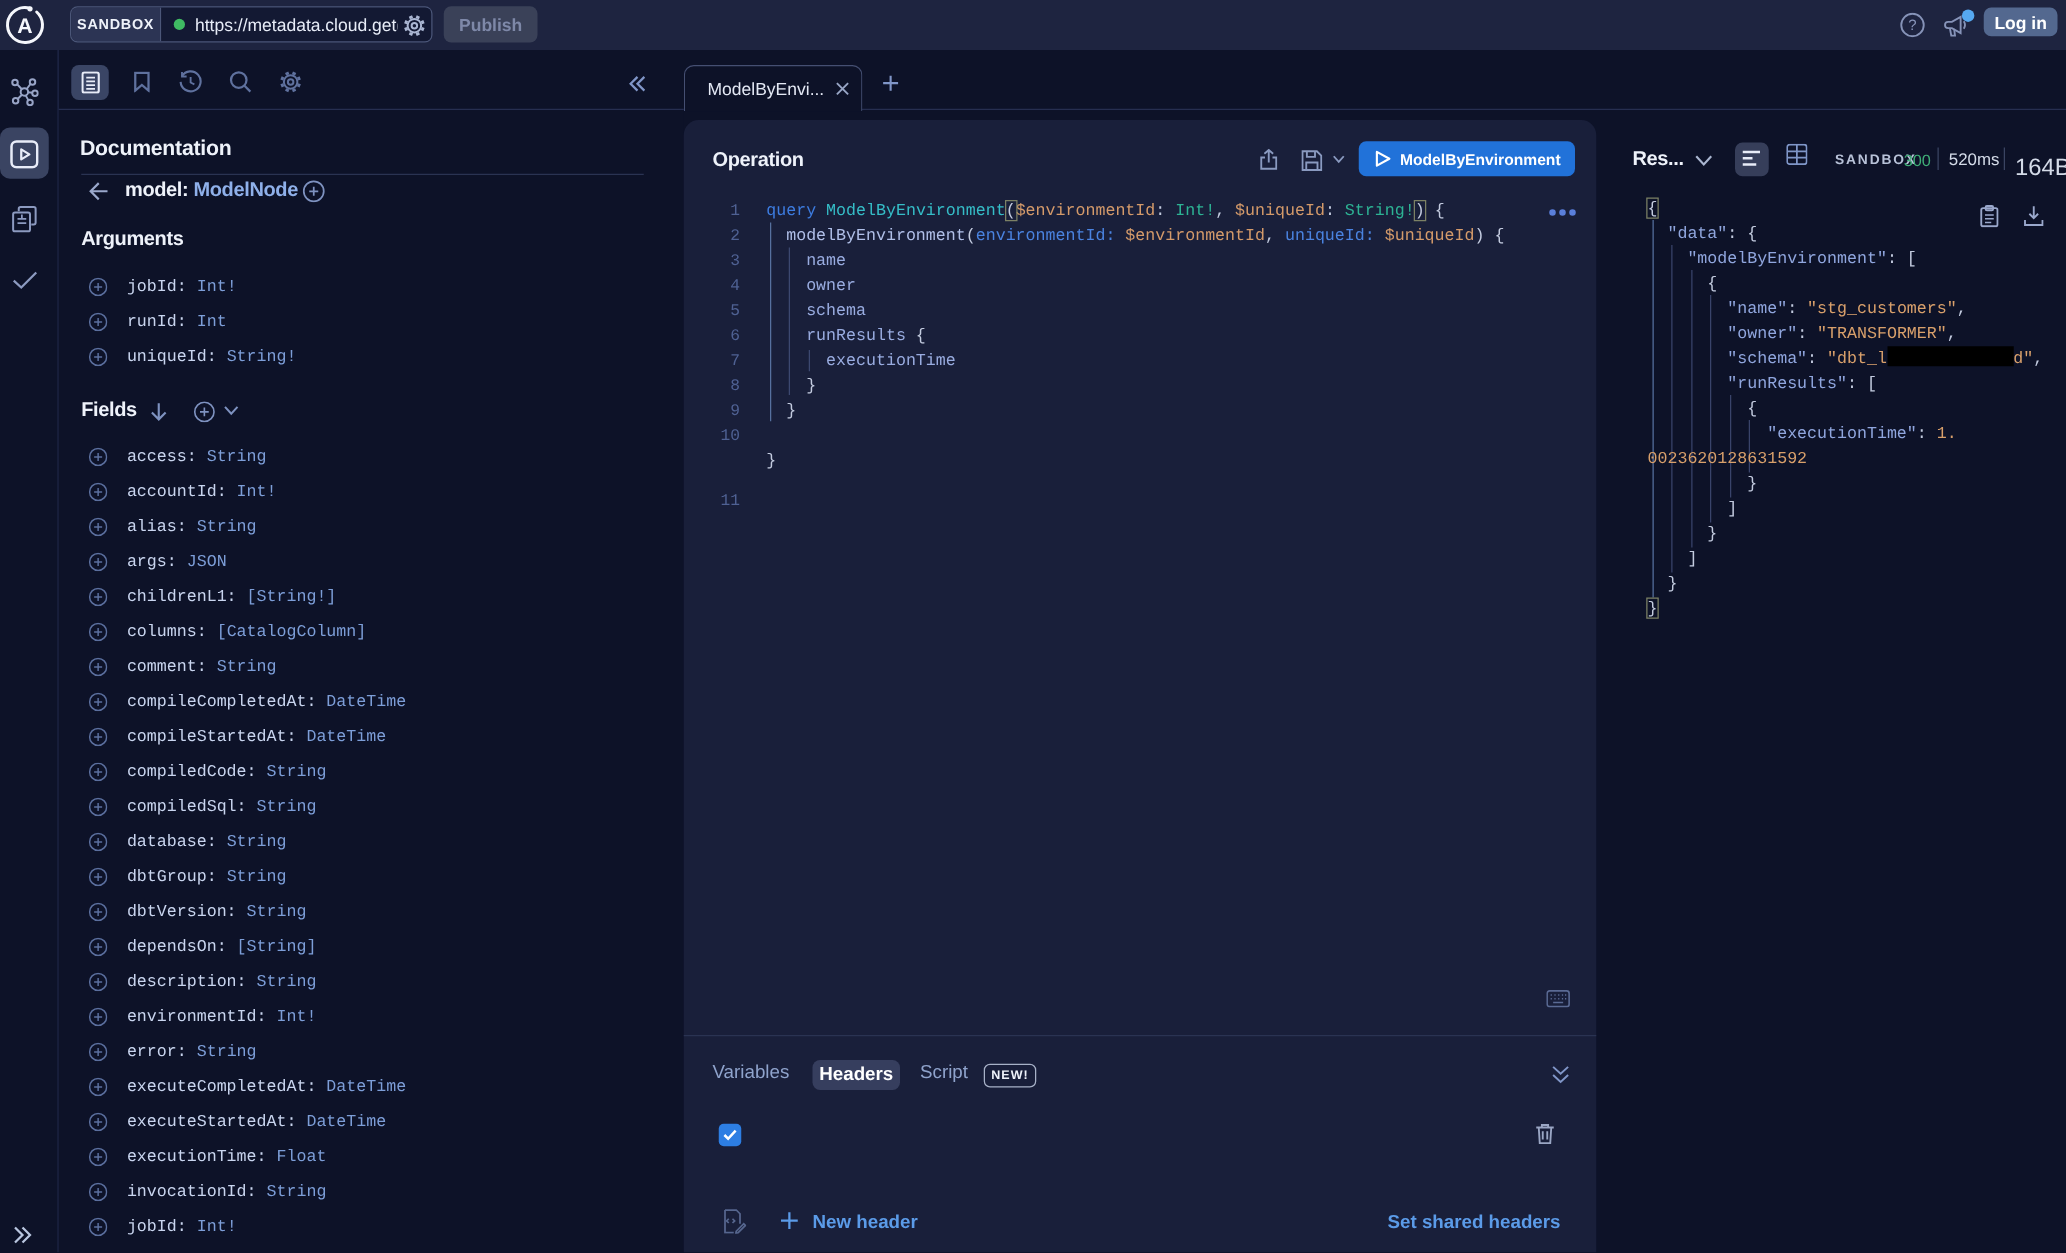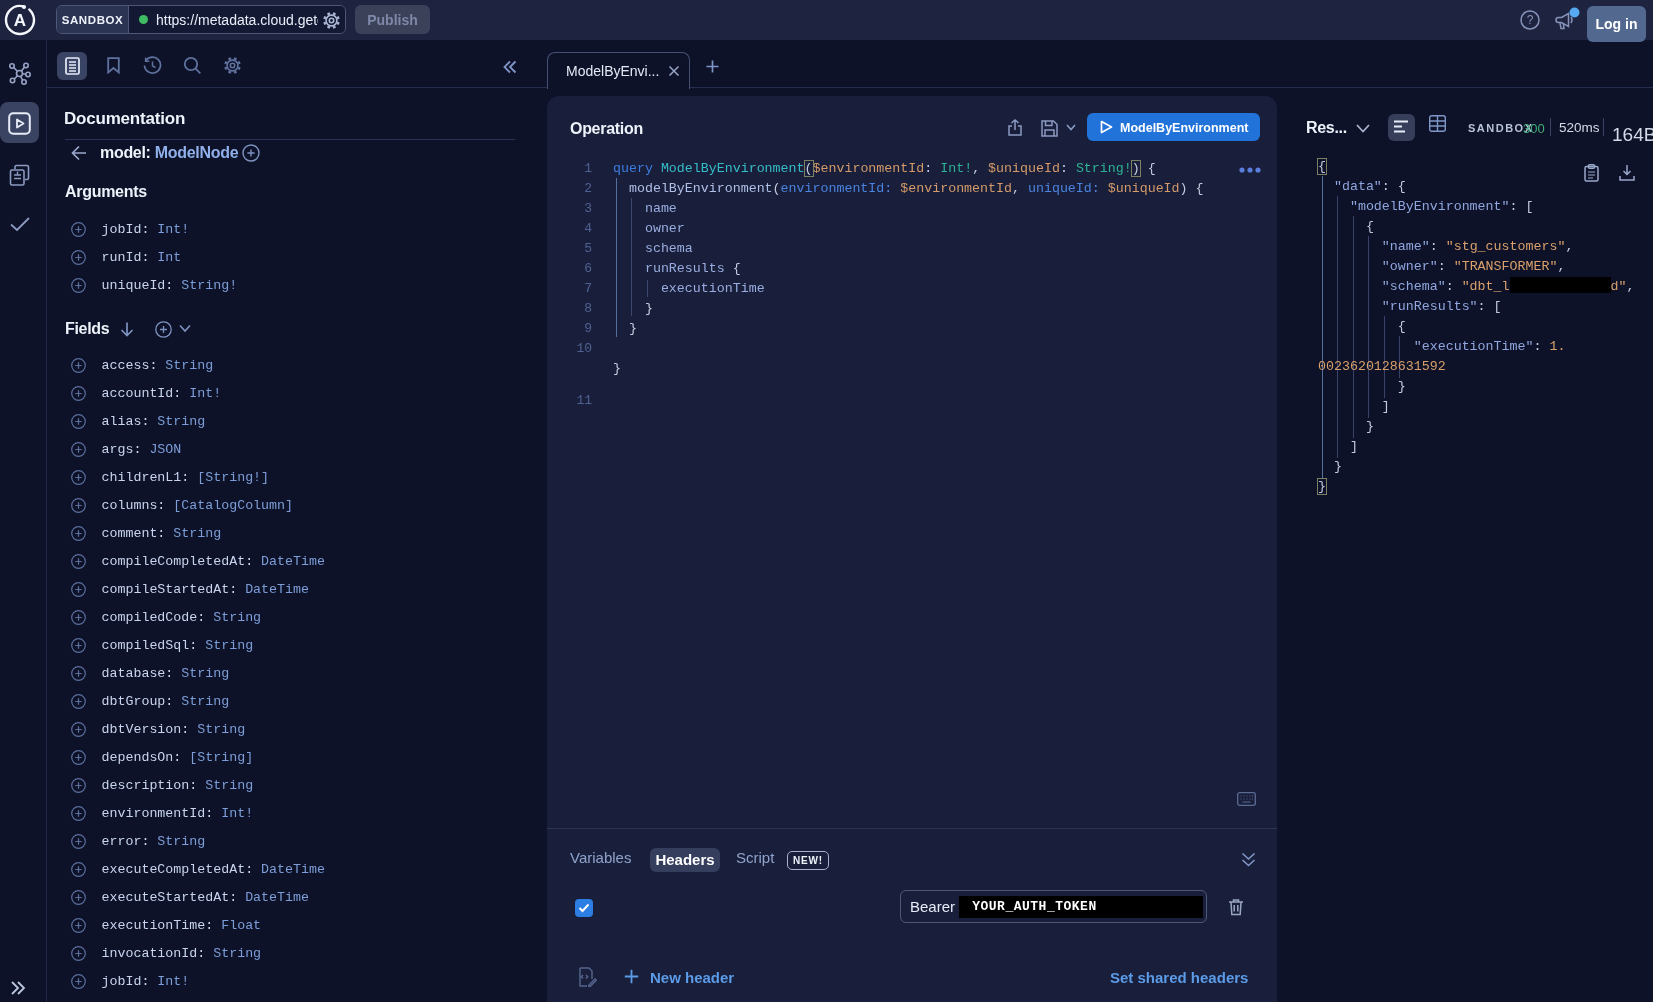--- a/index.html
+++ b/index.html
@@ -10,21 +10,21 @@
   #root { position:relative; width:1653px; height:1002px; overflow:hidden; }
 
   
   #topbar { position:absolute; left:0; top:0; width:1653px; height:40px; background:#1e2440; }
   #urlctl { position:absolute; left:56px; top:5px; width:290px; height:29px; border:1px solid #4b5678; border-radius:6px; display:flex; overflow:hidden; }
   #sandbox { width:72px; background:#2c3454; color:#eef2fa; font-size:11.5px; font-weight:bold; letter-spacing:0.6px; display:flex; align-items:center; justify-content:center; border-right:1px solid #4b5678; }
   #urlpart { flex:1; background:#131933; display:flex; align-items:center; position:relative; }
   #urlpart .dot { width:9px; height:9px; border-radius:50%; background:#3fbb63; margin-left:10px; }
   #urlpart .url { color:#e8edf8; font-size:14px; margin-left:8px; width:162px; overflow:hidden; white-space:nowrap; }
   #publish { position:absolute; left:355px; top:5px; width:75px; height:29px; background:#3a4158; border-radius:6px; color:#7e88a8; font-weight:bold; font-size:14px; display:flex; align-items:center; justify-content:center; }
-  #login { position:absolute; left:1587px; top:6px; width:59px; height:36px; background:#53688f; border-radius:6px; color:#fff; font-weight:bold; font-size:14px; display:flex; align-items:center; justify-content:center; }
+  #login { position:absolute; left:1587px; top:6px; width:59px; height:23px; background:#53688f; border-radius:6px; color:#fff; font-weight:bold; font-size:14px; display:flex; align-items:center; justify-content:center; }
 
   
   #sidebar { position:absolute; left:0; top:40px; width:47px; height:962px; background:#0d1228; border-right:1px solid #20284a; }
   #playsel { position:absolute; left:0px; top:62px; width:39px; height:41px; background:#3a4462; border-radius:8px; }
 
   
   #docsbar { position:absolute; left:47px; top:40px; width:500px; height:48px; border-bottom:1px solid #262e50; }
   #docsel { position:absolute; left:10px; top:12px; width:30px; height:28px; background:#3a4565; border-radius:6px; }
 
   
@@ -431,24 +431,20 @@
         <path d="M1.5 1.5 L7.5 7 L13.5 1.5"></path>
         <path d="M1.5 8 L7.5 13.5 L13.5 8"></path>
       </g>
     </svg>
 
     <div id="chk">
       <svg style="position:absolute; left:3px; top:4px;" width="12" height="10" viewBox="0 0 12 10">
         <path d="M1.5 5 L4.5 8 L10.5 1.5" fill="none" stroke="#fff" stroke-width="2"></path>
       </svg>
     </div>
-    <div class="hinput" style="left:353px; width:307px; padding-left:9px; display:flex; align-items:center;">
-        <span>Bearer&nbsp;</span>
-        <span id="redact2">YOUR_AUTH_TOKEN</span>
-      </div>
     <svg class="abs" style="left:681px; top:802px;" width="16" height="18" viewBox="0 0 16 18">
       <g fill="none" stroke="#9aa6c4" stroke-width="1.5">
         <path d="M1 4 L15 4 M5.5 4 L5.5 2 L10.5 2 L10.5 4"></path>
         <path d="M3 4 L3.8 16.5 L12.2 16.5 L13 4"></path>
         <path d="M6.2 7 L6.2 13.5 M9.8 7 L9.8 13.5"></path>
       </g>
     </svg>
 
     <svg class="abs" style="left:32px; top:871px;" width="18" height="20" viewBox="0 0 18 20">
       <g fill="none" stroke="#56668e" stroke-width="1.4">

